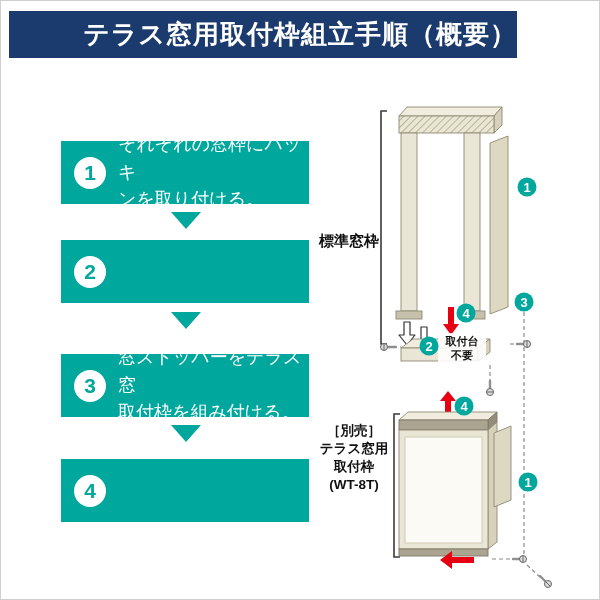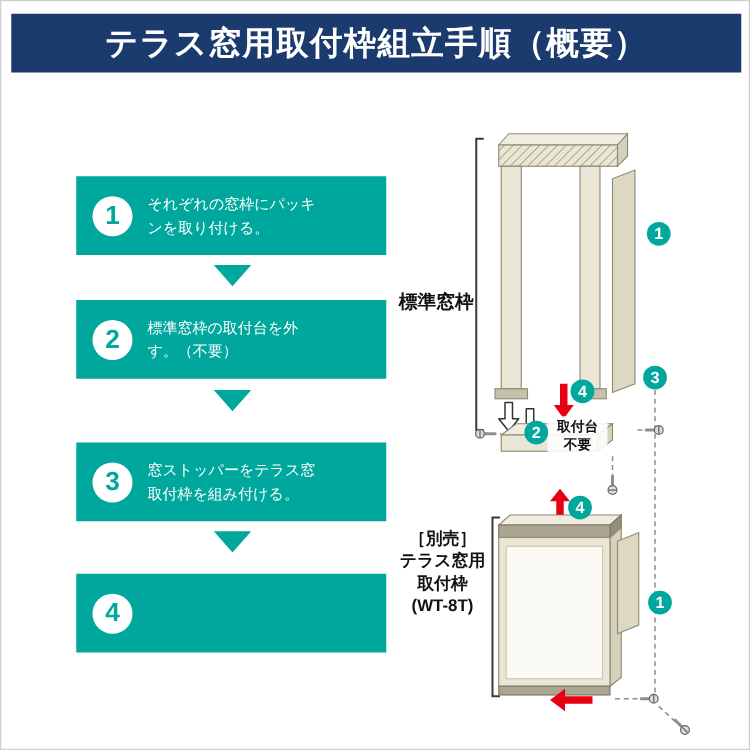--- a/index.html
+++ b/index.html
@@ -4,37 +4,37 @@
 <style>
   html,body { margin:0; padding:0; background:#fff; }
   * { box-sizing:border-box; }
   .page {
     position:relative; width:600px; height:600px; background:#ffffff;
     border:1px solid #cfcfcf; overflow:hidden;
     font-family:"Liberation Sans","DejaVu Sans",sans-serif;
   }
   
   .header {
-    position:absolute; left:8px; top:10px; width:584px; height:47px;
-    background:#1b3a6d; color:#ffffff; text-align:center;
+    position:absolute; left:8px; top:10px; width:508px; height:47px;
+    background:#1b3a6d; color:#ffffff; text-align:right;
     font-size:26px; font-weight:bold; line-height:47px; letter-spacing:1px;
   }
   
   .step {
     position:absolute; left:60px; width:248px; height:63px;
     background:#00a79d; color:#ffffff;
     display:flex; align-items:center; padding-left:13px; gap:12px;
   }
   .step .num {
     flex:0 0 auto; width:32px; height:32px; border-radius:50%;
     background:#ffffff; color:#00a79d; font-weight:bold; font-size:21px;
     display:flex; align-items:center; justify-content:center;
   }
   .step .txt {
-    font-size:12px; line-height:1.55; white-space:pre-line; width:192px;
+    font-size:18px; line-height:1.55; white-space:pre-line; width:192px;
   }
   .step1 { top:140px; } .step2 { top:239px; } .step3 { top:353px; } .step4 { top:458px; }
   .tri {
     position:absolute; left:170px; width:0; height:0;
     border-left:15px solid transparent; border-right:15px solid transparent;
     border-top:17px solid #00a79d;
   }
   .tri1 { top:211px; } .tri2 { top:311px; } .tri3 { top:424px; }
 
   
@@ -71,22 +71,20 @@
 
   <div class="step step1">
     <span class="num">1</span>
     <span class="txt">それぞれの窓枠にパッキ
 ンを取り付ける。</span>
   </div>
   <div class="tri tri1"></div>
 
   <div class="step step2">
     <span class="num">2</span>
-    <span class="txt">標準窓枠の取付台を外
-す。（不要）</span>
   </div>
   <div class="tri tri2"></div>
 
   <div class="step step3">
     <span class="num">3</span>
     <span class="txt">窓ストッパーをテラス窓
 取付枠を組み付ける。</span>
   </div>
   <div class="tri tri3"></div>
 

